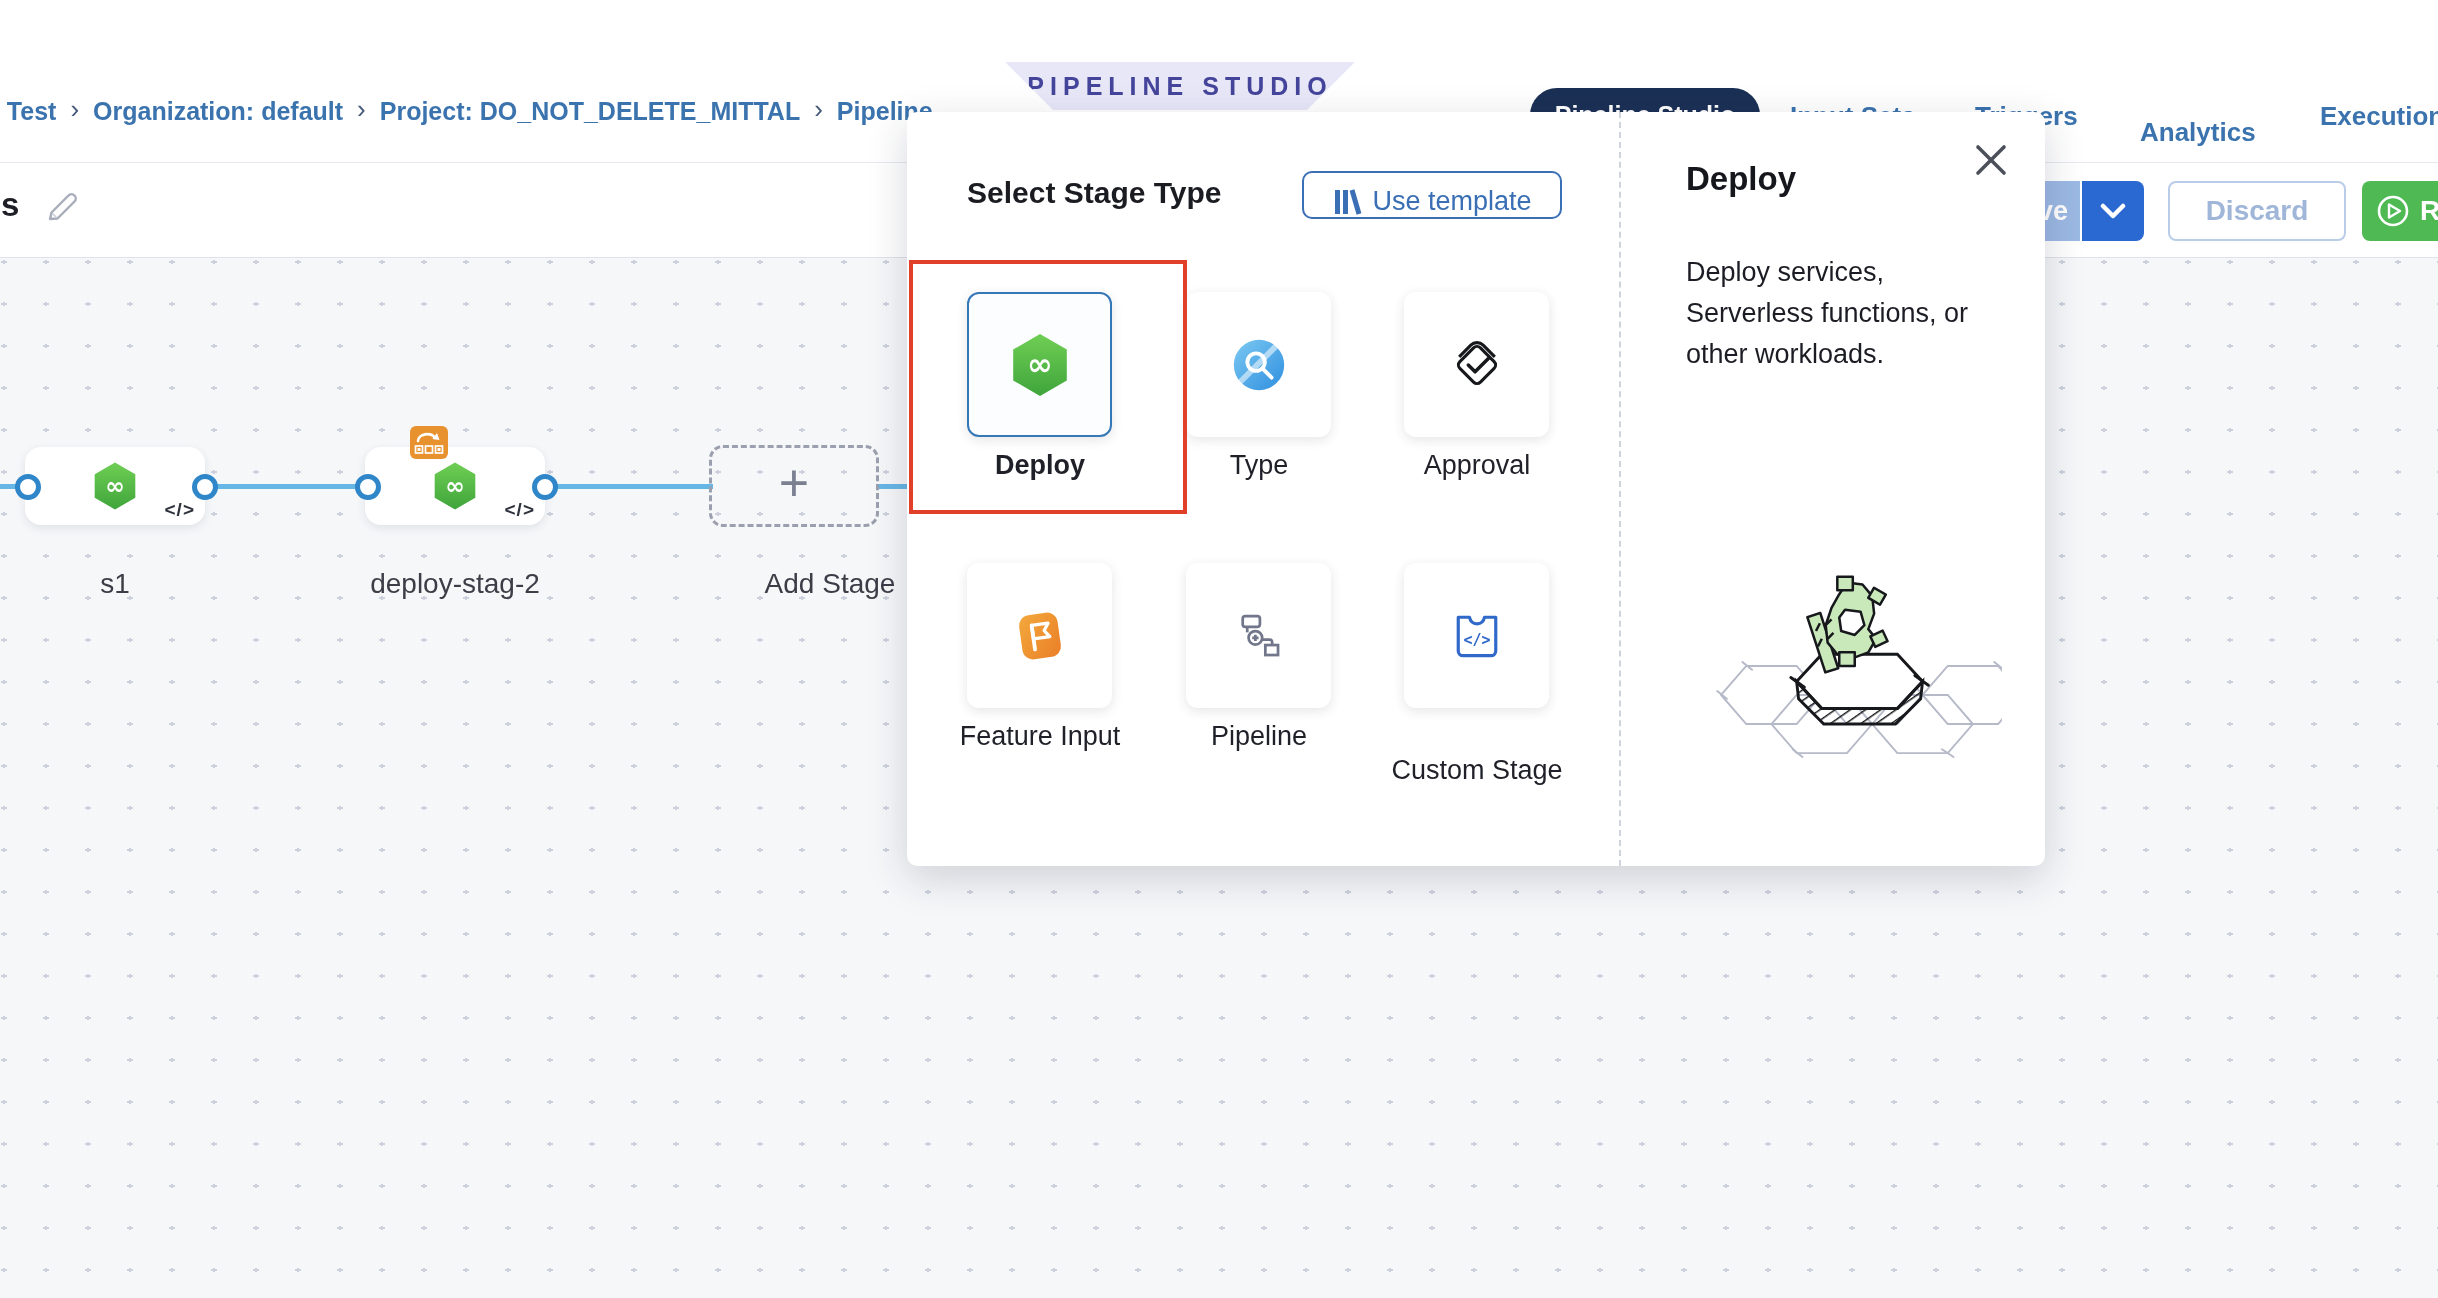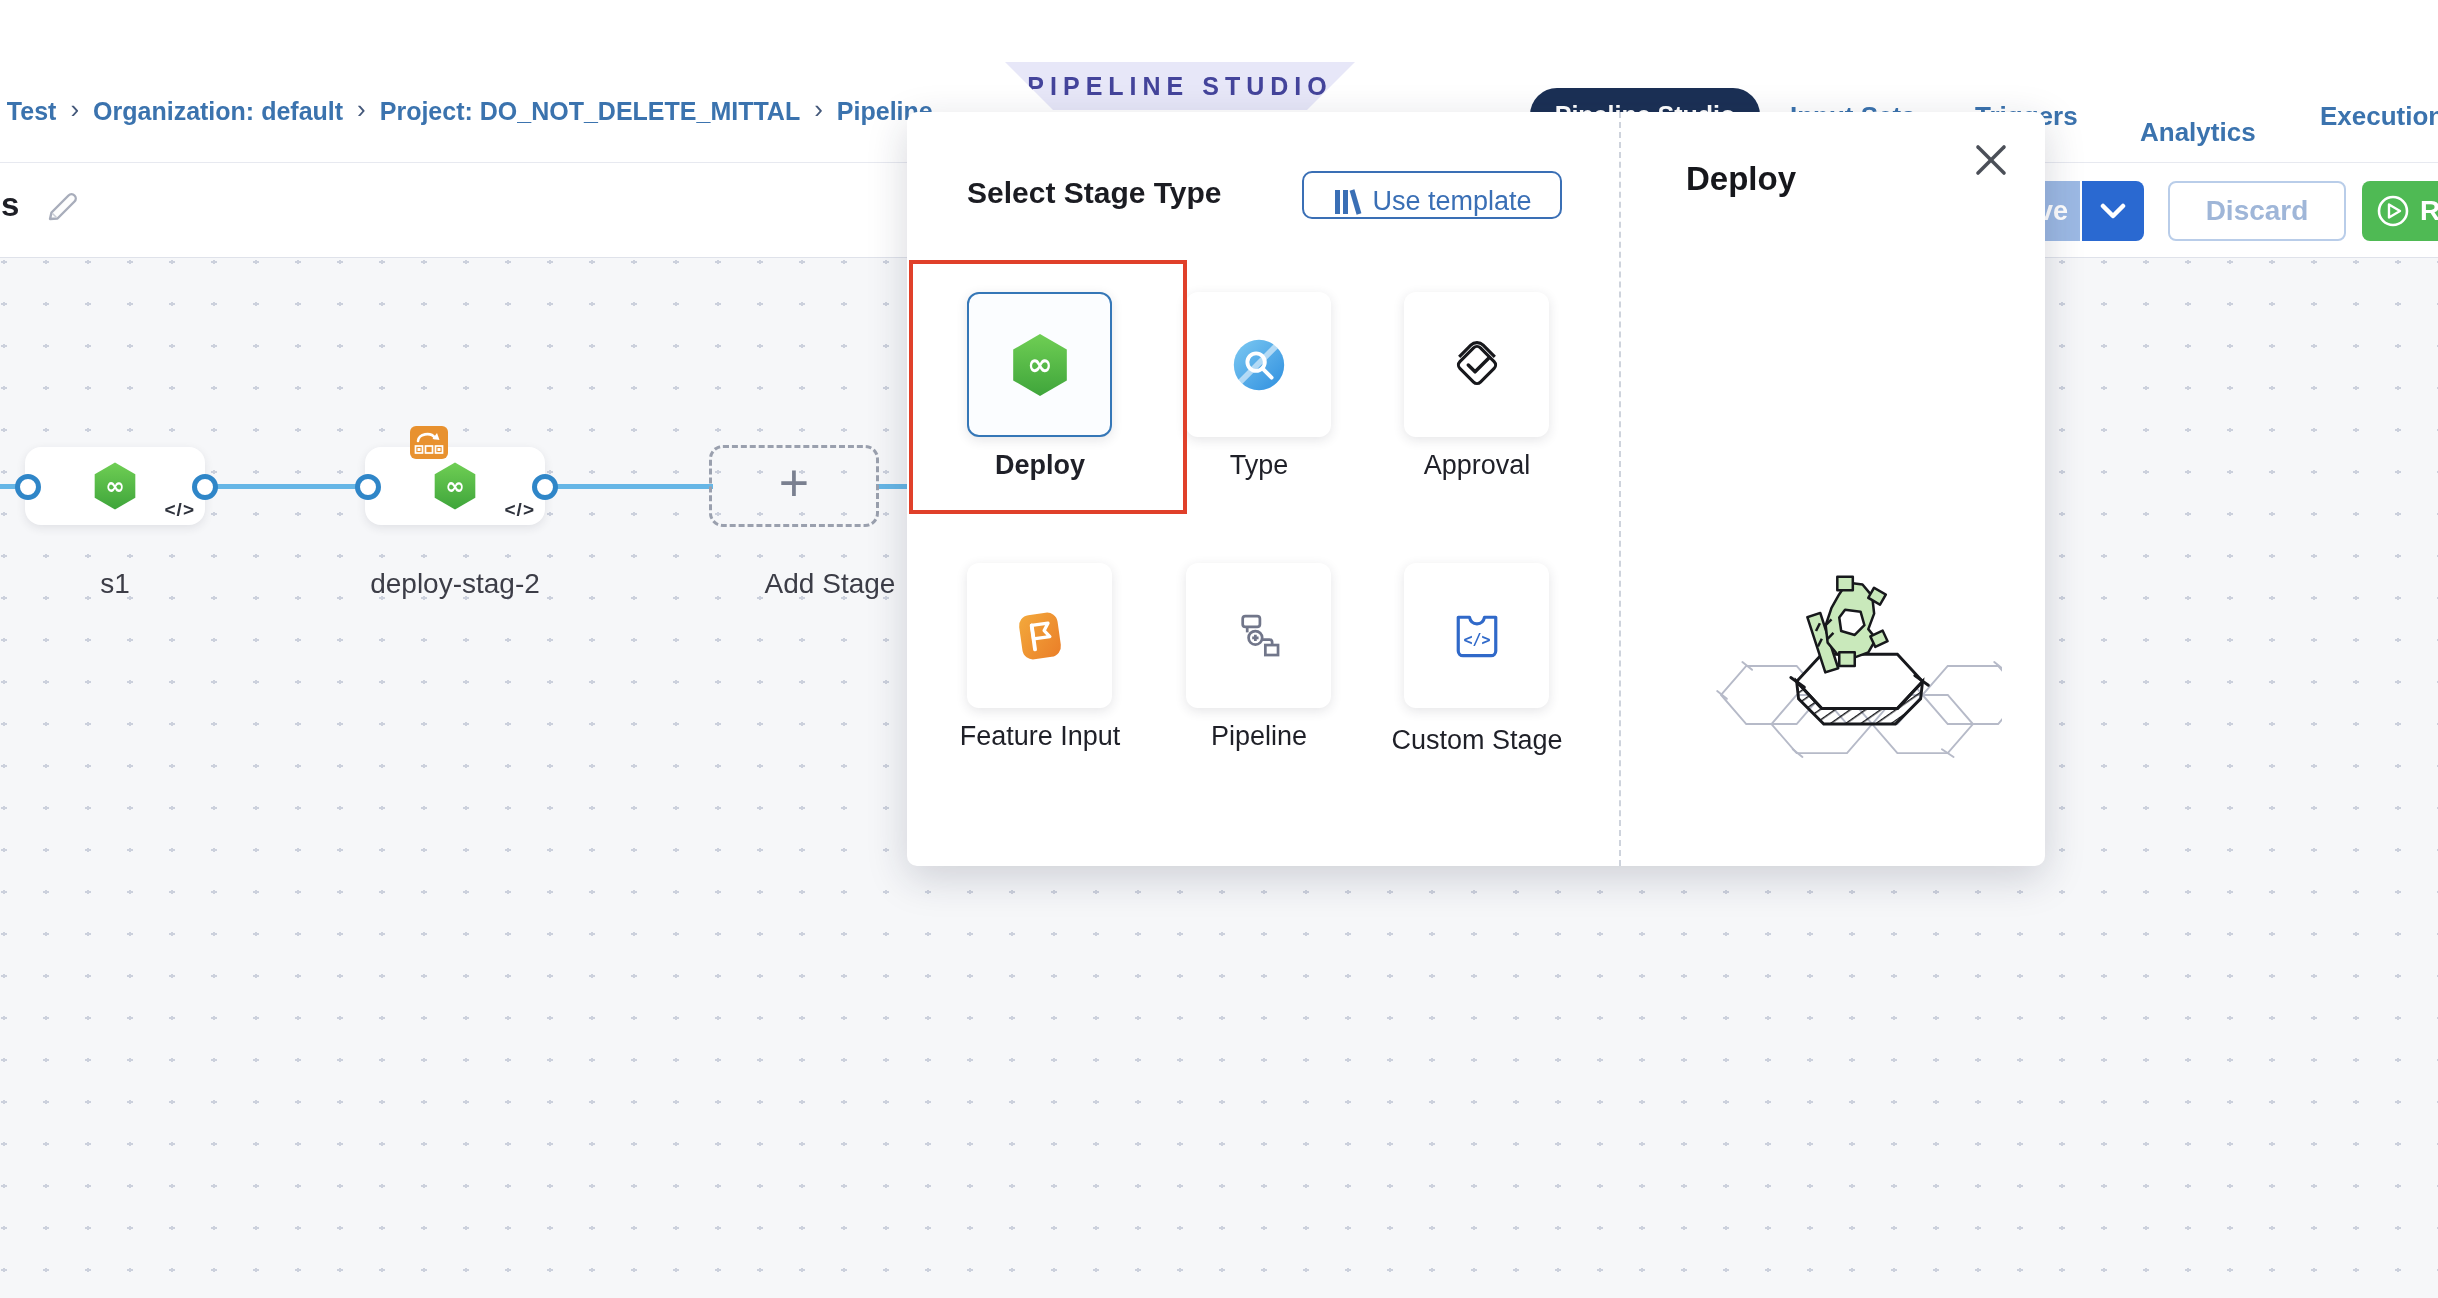--- a/index.html
+++ b/index.html
@@ -256,29 +256,30 @@
   </div>
   <div class="type-card" style="left:497px; top:451px;">
     <svg width="60" height="60" viewBox="0 0 64 64">
       <path d="M12 12 h12 c1 5 4 7 8 7 s7 -2 8 -7 h12 v36 a5 5 0 0 1 -5 5 h-30 a5 5 0 0 1 -5 -5 Z" fill="none" stroke="#3069c9" stroke-width="3.4" stroke-linejoin="round"></path>
       <text x="32" y="42" text-anchor="middle" font-size="16" font-weight="bold" fill="#3069c9" font-family="DejaVu Sans Mono, monospace">&lt;/&gt;</text>
     </svg>
   </div>
 
   <div class="type-label" style="left:33px; top:606px;">Feature Input</div>
   <div class="type-label" style="left:252px; top:606px;">Pipeline</div>
-  <div class="type-label" style="left:470px; top:610px;">Custom Stage</div>
+  <div class="type-label" style="left:470px; top:640px;">Custom Stage</div>
 
   <div class="close-btn">
     <svg width="34" height="34" viewBox="0 0 34 34">
       <line x1="4" y1="4" x2="30" y2="30" stroke="#4b4f58" stroke-width="3.6" stroke-linecap="round"></line>
       <line x1="30" y1="4" x2="4" y2="30" stroke="#4b4f58" stroke-width="3.6" stroke-linecap="round"></line>
     </svg>
   </div>
   <div class="detail-title">Deploy</div>
+  <div class="detail-desc">Deploy services, Serverless functions, or other workloads.</div>
 
   <div class="illustration">
     <svg width="310" height="210" viewBox="0 0 320 215">
       <defs>
         <pattern id="hatch" width="9" height="9" patternTransform="rotate(55)" patternUnits="userSpaceOnUse">
           <line x1="0" y1="0" x2="0" y2="9" stroke="#17181c" stroke-width="3"></line>
         </pattern>
       </defs>
 
       <g fill="none" stroke="#b6bac8" stroke-width="2" stroke-linecap="round">

